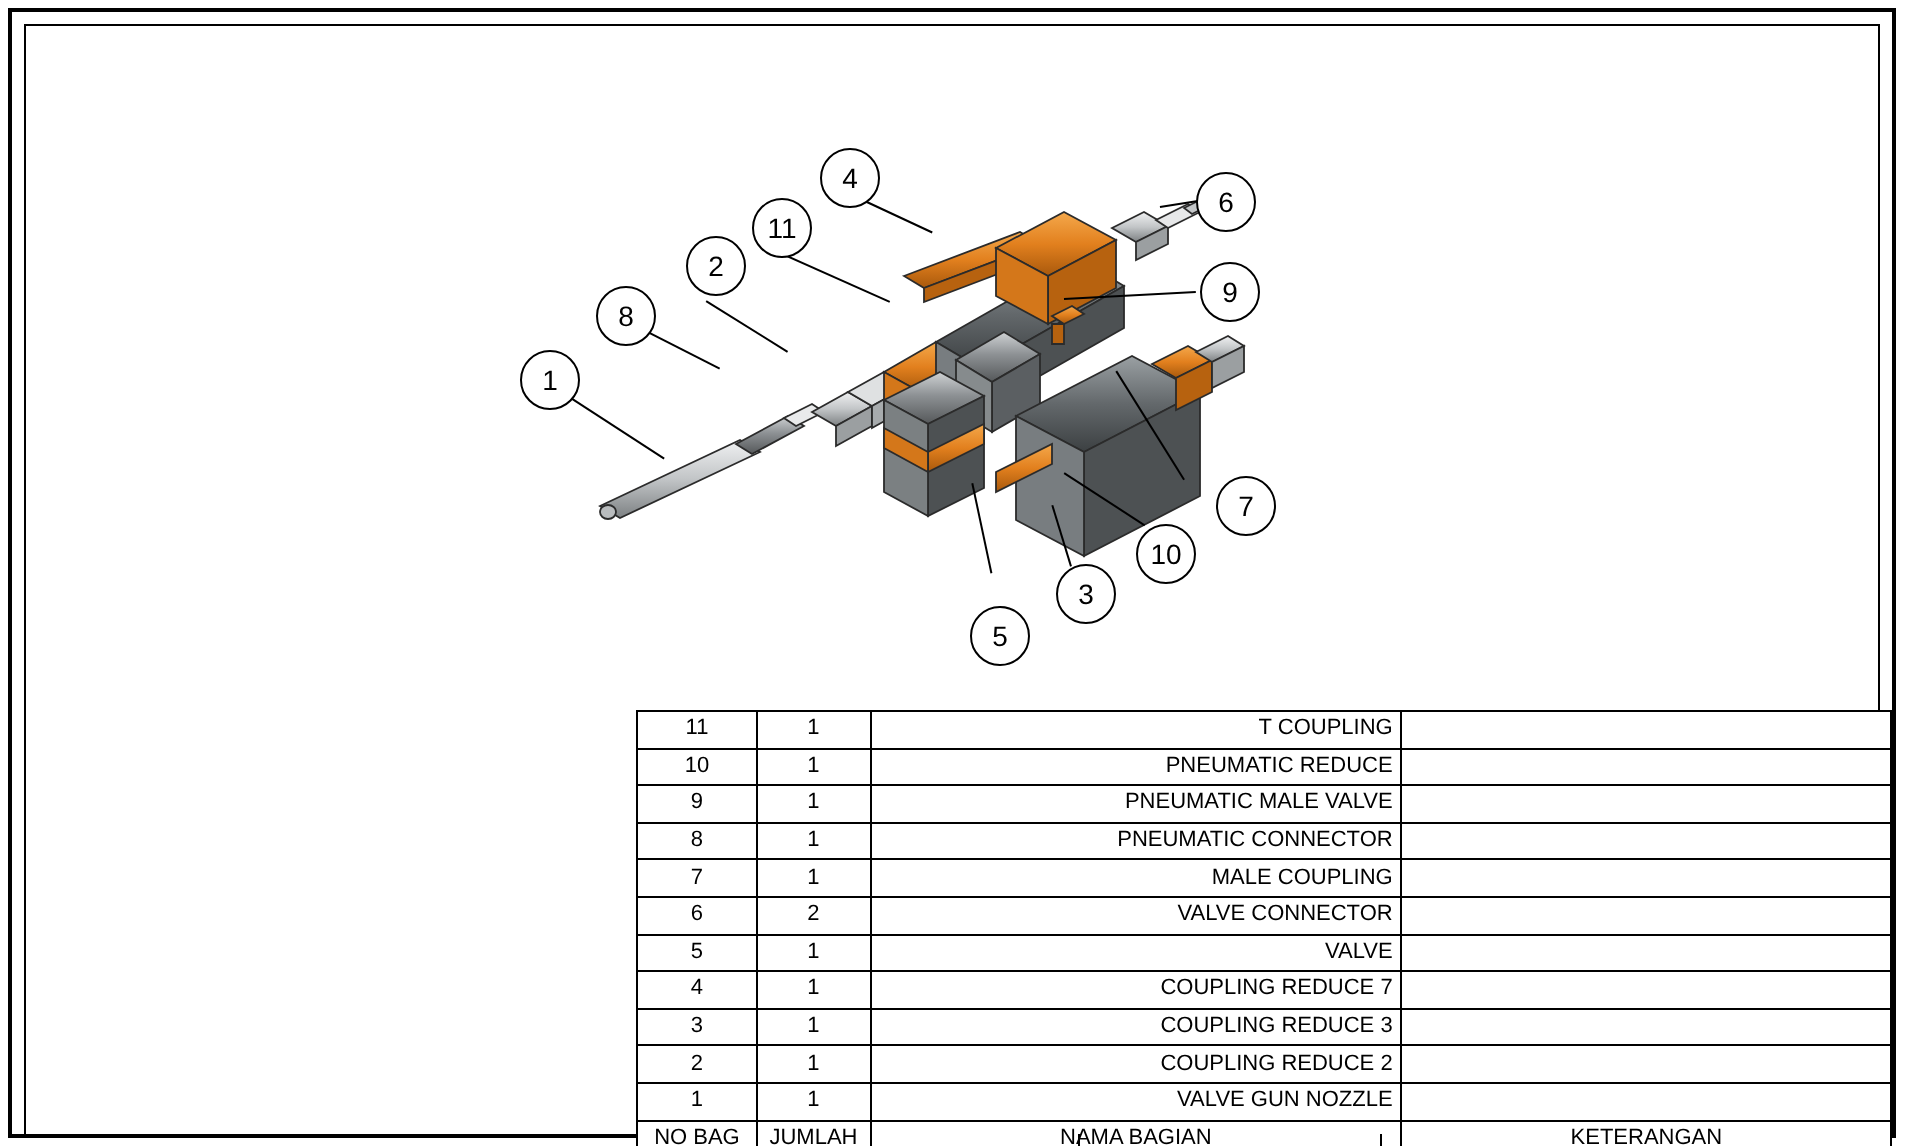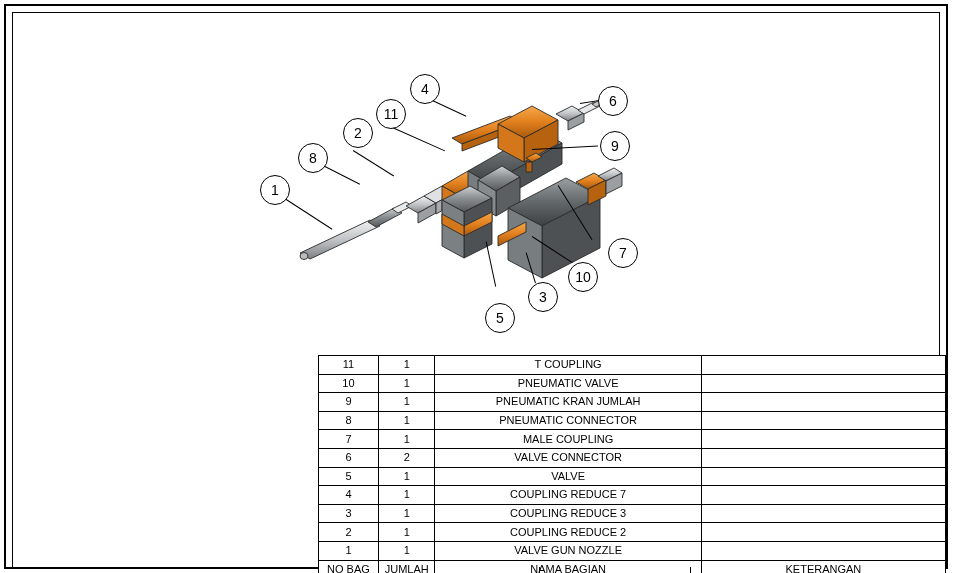--- a/index.html
+++ b/index.html
@@ -55,21 +55,21 @@
   #bom td {
     border: 1px solid #000;
     height: 17.6px;
     padding: 0 4px;
     line-height: 17px;
     white-space: nowrap;
     overflow: hidden;
   }
   #bom td.c-no { width: 52px; text-align: center; }
   #bom td.c-qty { width: 48px; text-align: center; }
-  #bom td.c-name { width: 272px; text-align: center; }
+  #bom td.c-name { width: 272px; text-align: right; }
   #bom td.c-note { width: 256px; text-align: left; }
   #bom tr.header td { text-align: center; }
   #bom tr.header td.c-name, #bom tr.header td.c-note { text-align: center; }
   
   .tb-stub {
     position: absolute;
     left: 318px;
     top: 567px;
     width: 628px;
     height: 6px;
@@ -250,27 +250,27 @@
     <tbody>
       <tr>
         <td class="c-no">11</td>
         <td class="c-qty">1</td>
         <td class="c-name">T COUPLING</td>
         <td class="c-note"></td>
       </tr>
       <tr>
         <td class="c-no">10</td>
         <td class="c-qty">1</td>
-        <td class="c-name">PNEUMATIC VALVE</td>
+        <td class="c-name">PNEUMATIC REDUCE</td>
         <td class="c-note"></td>
       </tr>
       <tr>
         <td class="c-no">9</td>
         <td class="c-qty">1</td>
-        <td class="c-name">PNEUMATIC KRAN JUMLAH</td>
+        <td class="c-name">PNEUMATIC MALE VALVE</td>
         <td class="c-note"></td>
       </tr>
       <tr>
         <td class="c-no">8</td>
         <td class="c-qty">1</td>
         <td class="c-name">PNEUMATIC CONNECTOR</td>
         <td class="c-note"></td>
       </tr>
       <tr>
         <td class="c-no">7</td>

